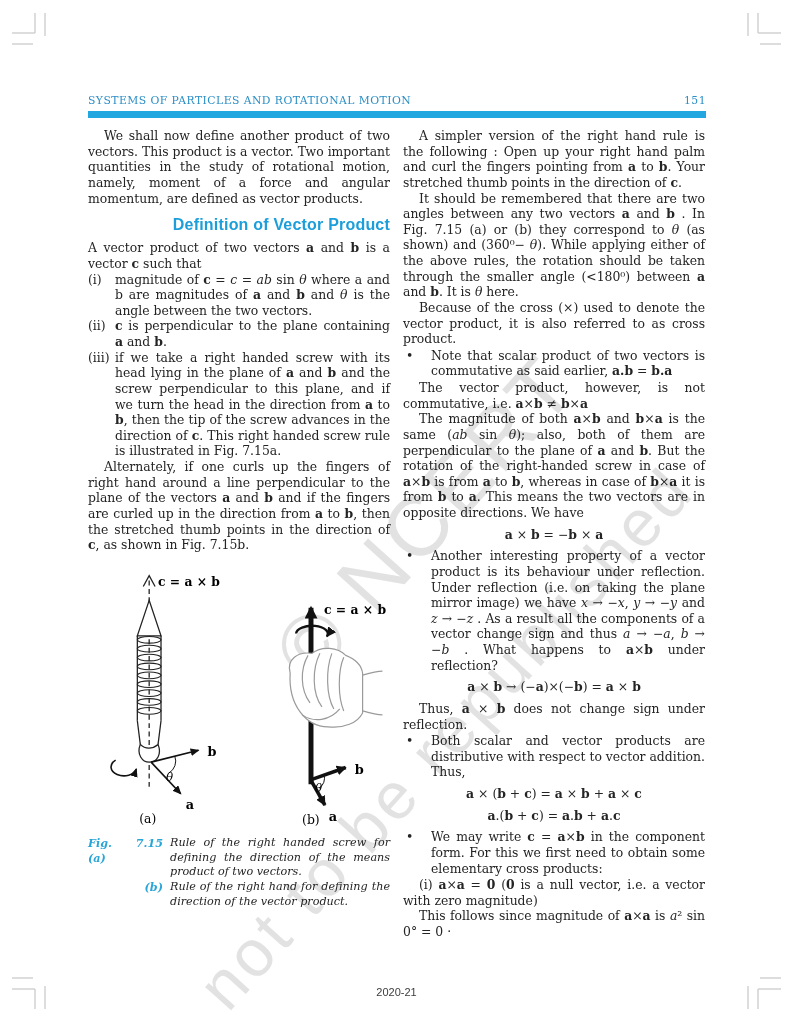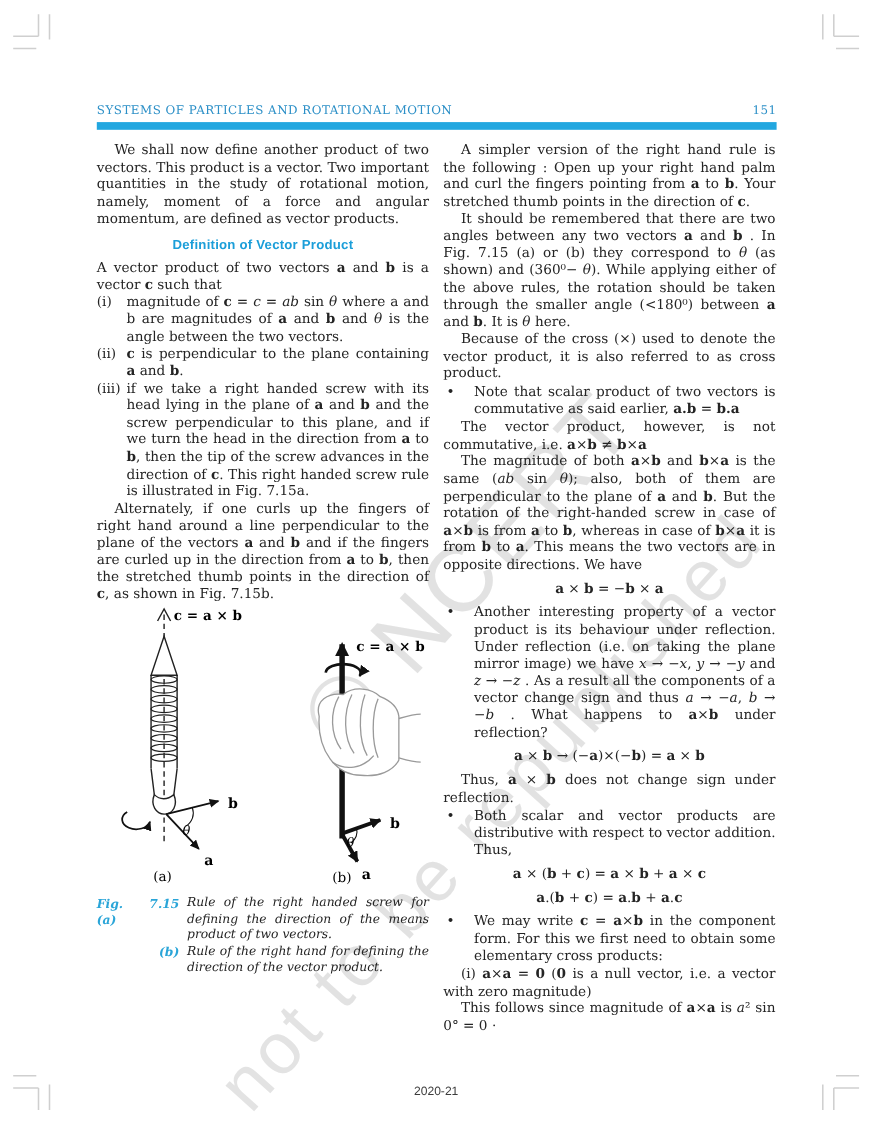--- a/index.html
+++ b/index.html
@@ -19,30 +19,30 @@
   .wm2{font-size:66px;left:95px;top:700px;transform:rotate(-48deg);}
   
   .content{position:absolute;z-index:1;left:88px;top:94px;width:618px;}
   .runhead{display:flex;justify-content:space-between;align-items:baseline;
            color:#2b8fc7;font-size:10.8px;letter-spacing:.45px;gap:41px;}
   .rule{height:7px;background:#22a7e0;margin-top:4px;}
   .columns{display:flex;gap:13px;margin-top:10px;}
   .col{width:302px;font-size:12.4px;line-height:1.26;text-align:justify;}
   p{margin:0;}
   .ind{text-indent:16px;}
-  h2.section{font-family:"Liberation Sans",sans-serif;font-size:12px;font-weight:bold;
-             color:#1b9ed9;margin:9px 0 5px;text-align:center;letter-spacing:.2px;}
+  h2.section{font-family:"Liberation Sans",sans-serif;font-size:16px;font-weight:bold;
+             color:#1b9ed9;margin:9px 0 5px;text-align:right;letter-spacing:.2px;}
   .li{display:flex;}
   .li-label{flex:none;width:27px;}
   .li-text{flex:1;text-align:justify;}
   .bullet{display:flex;margin:1px 0;}
   .b-mark{flex:none;width:25px;padding-left:3px;}
   .b-text{flex:1;text-align:justify;}
   .eq{text-align:center;margin:6px 0;}
-  figure{margin:0 0 4px;display:flex;gap:0;padding:0;}
+  figure{margin:17px 0 4px;display:flex;gap:0;padding:0;}
   figure svg{display:block;}
   .svg-label{font-family:"DejaVu Serif",serif;}
   .caption{font-size:11.2px;font-style:italic;line-height:1.32;margin-top:8px;}
   .cap-row{display:flex;}
   .cap-label{flex:none;width:82px;color:#2aa5d8;font-weight:bold;padding-right:7px;box-sizing:border-box;}
   .cap-label.r{text-align:right;}
   .cap-text{flex:1;text-align:justify;}
   footer{position:absolute;z-index:1;left:0;right:0;bottom:26px;text-align:center;
          font-family:"Liberation Sans",sans-serif;font-size:11px;color:#3c3c3c;}
 </style>

